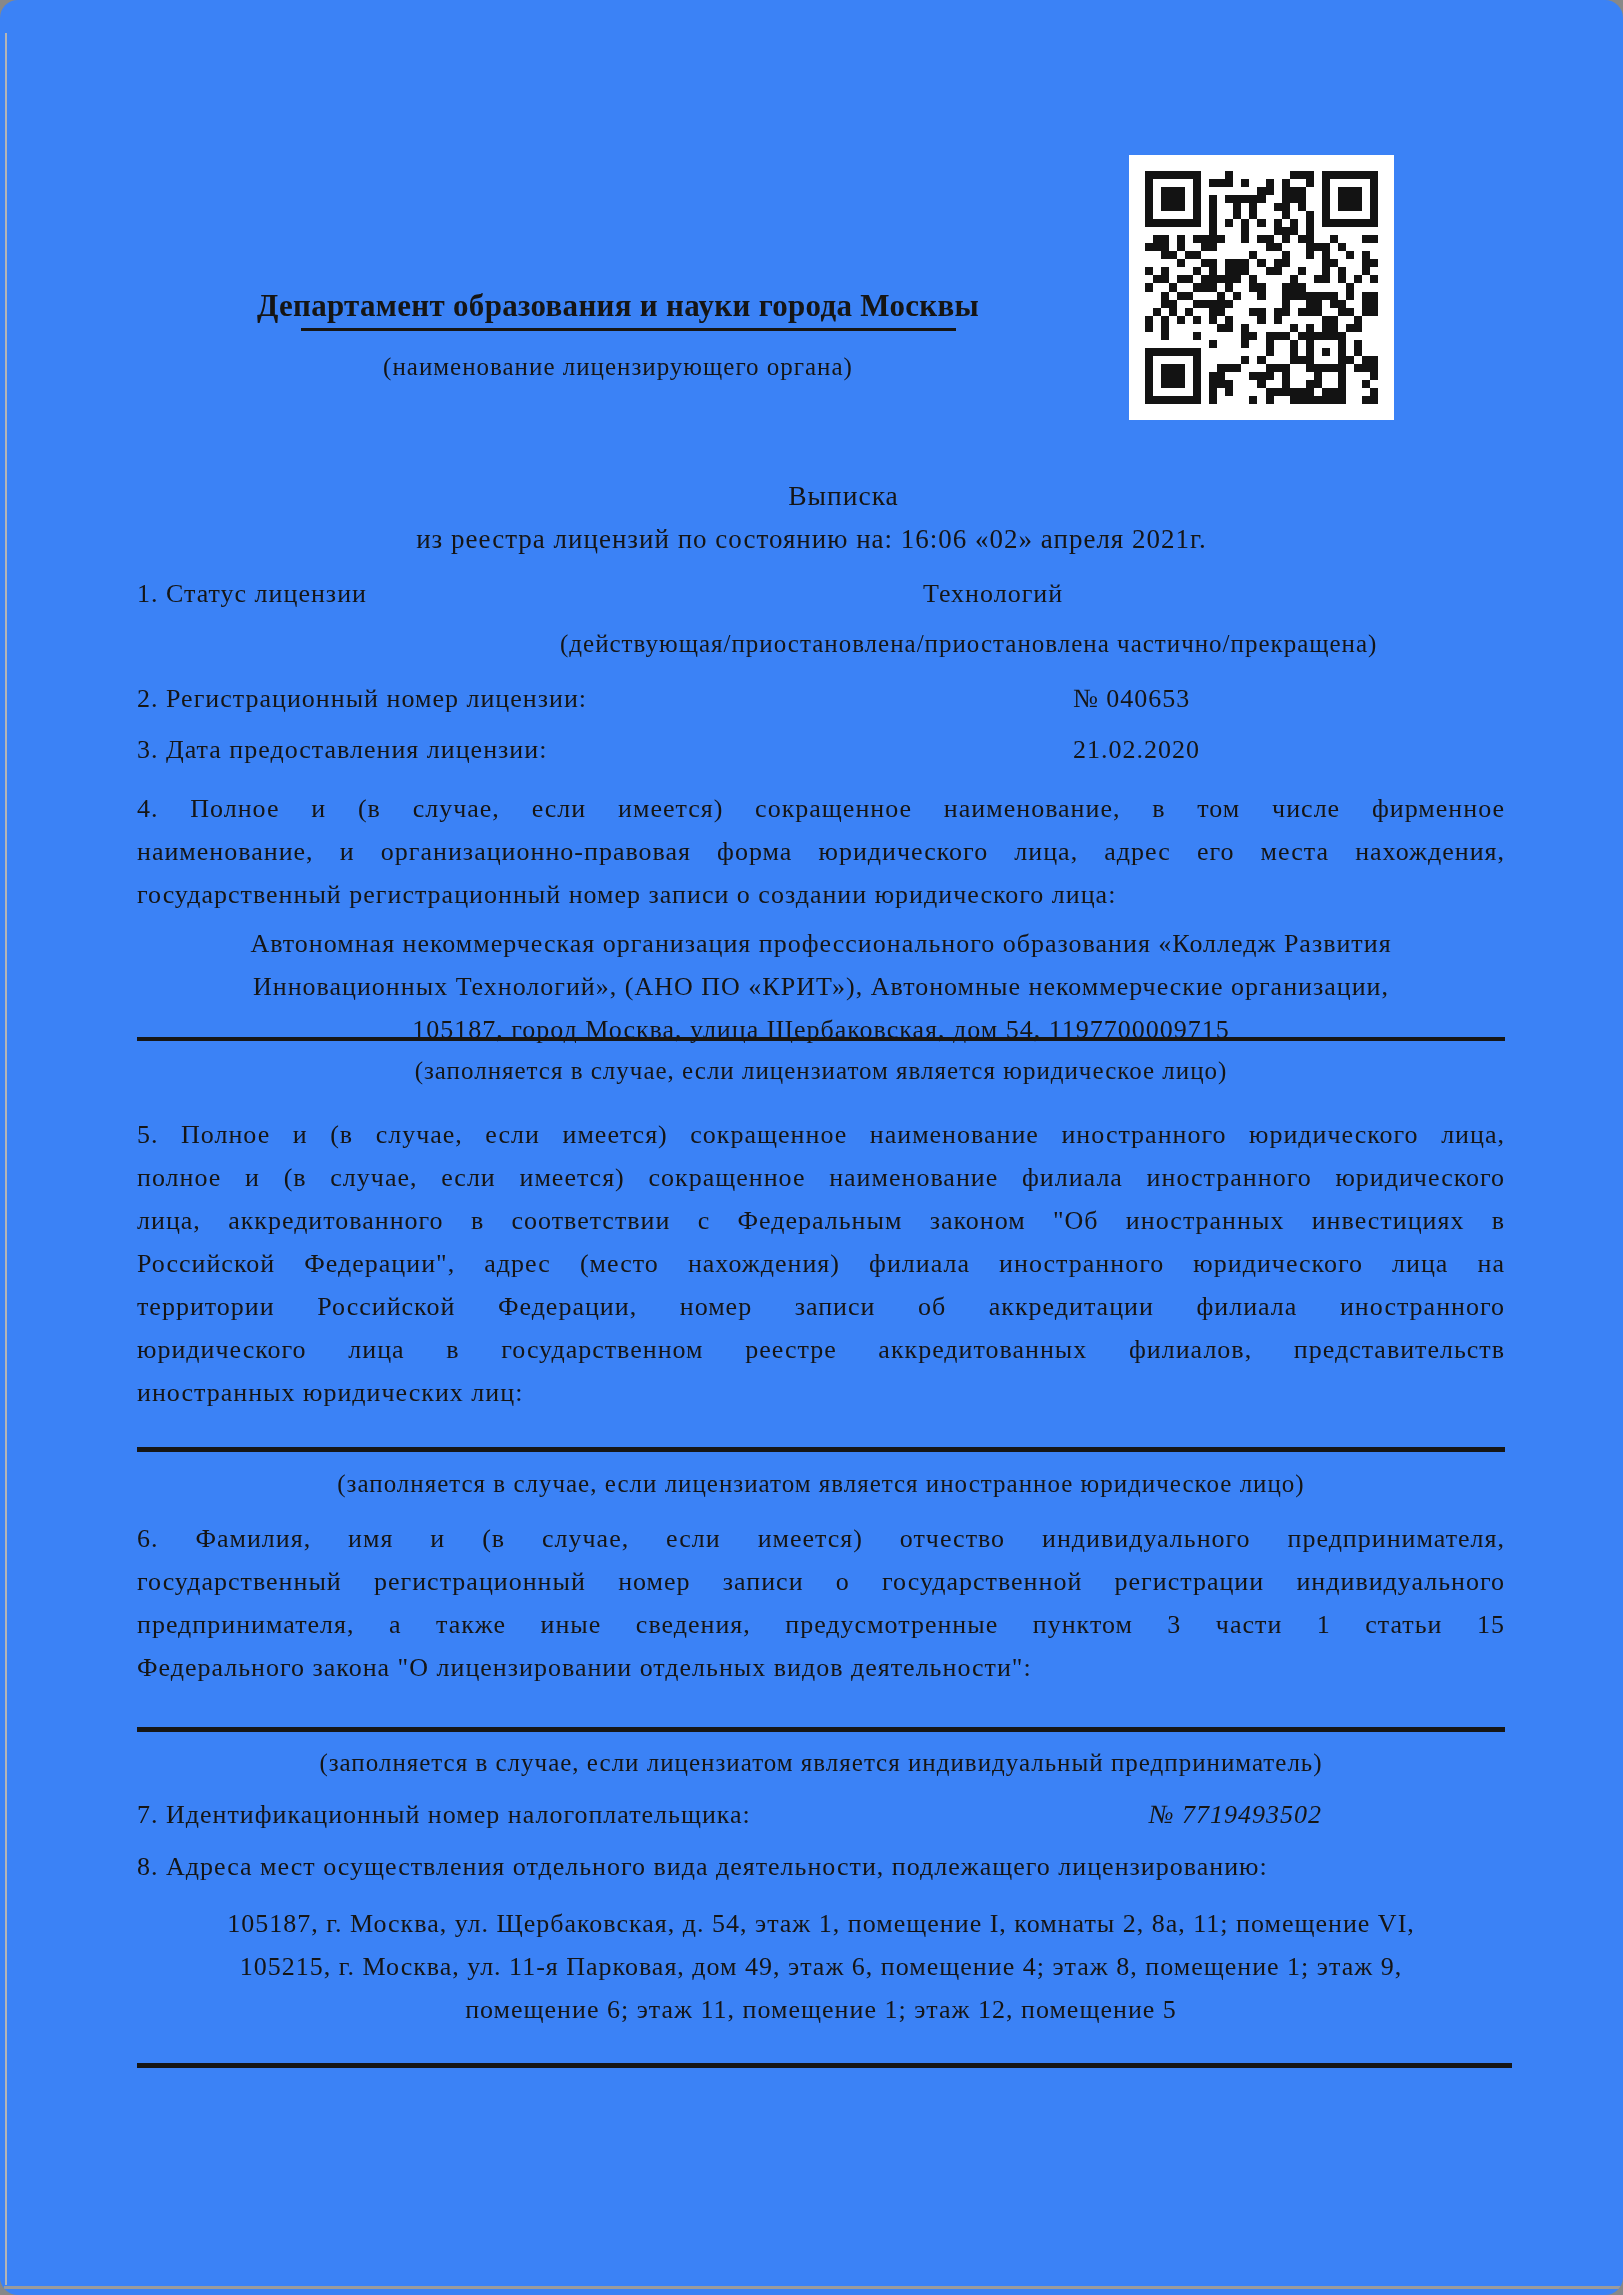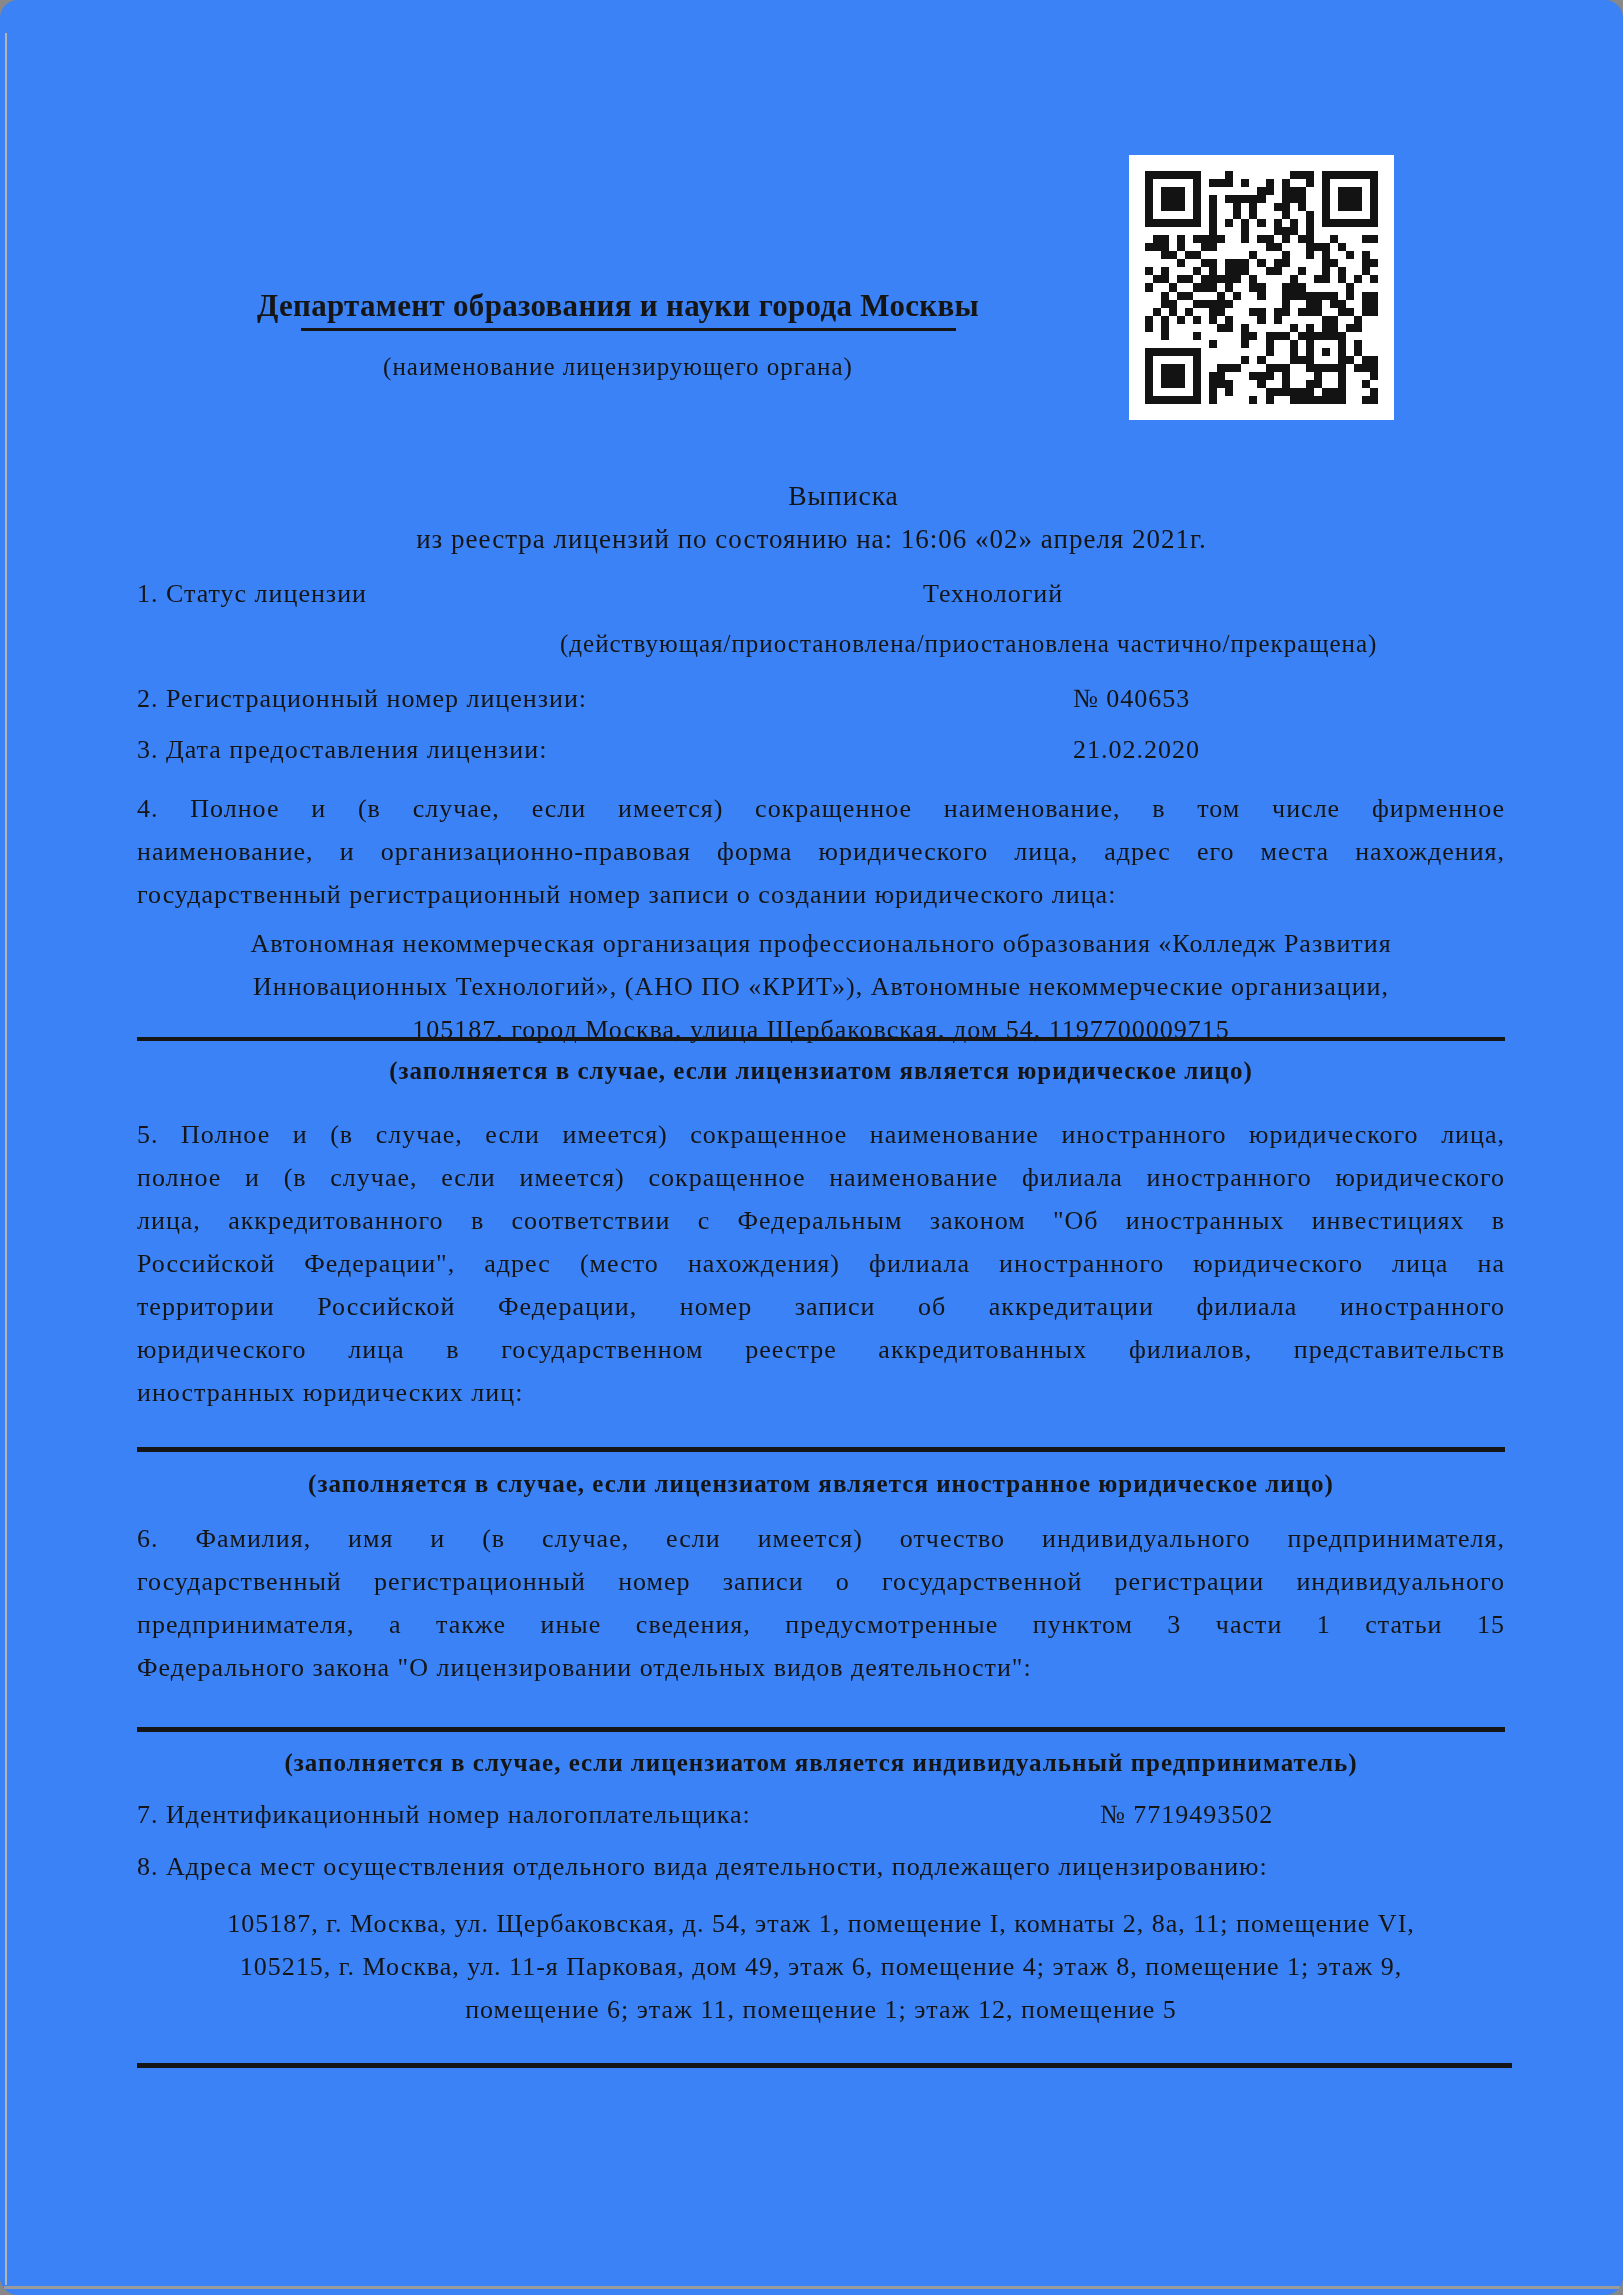--- a/index.html
+++ b/index.html
@@ -12,21 +12,21 @@
   .authority{left:137px;top:288px;width:962px;text-align:center;font-size:31px;font-weight:bold;letter-spacing:0.3px;white-space:nowrap;}
   .authority-underline{left:301px;top:328px;width:655px;height:3.3px;background:#161616;}
   .authority-caption{left:137px;top:353px;width:962px;text-align:center;font-size:25px;}
   .qr{left:1129px;top:155px;width:265px;height:265px;background:#fff;}
   .qr svg{width:100%;height:100%;fill:#131313;}
   .doc-title{left:0;top:480px;width:1623px;text-align:center;font-size:27.5px;padding-left:32px;}
   .doc-subtitle{left:0;top:524px;width:1623px;text-align:center;font-size:27px;}
   .lbl{font-size:26px;white-space:nowrap;}
   .val{font-size:26px;white-space:nowrap;}
   .note{font-size:25px;white-space:nowrap;}
-  .note-c{font-size:25px;text-align:center;width:1368px;left:137px;font-weight:bold;}
+  .note-c{font-size:25px;text-align:center;width:1368px;left:137px;}
   .para{left:137px;width:1368px;font-size:26px;line-height:43px;}
   .jline{text-align:justify;text-align-last:justify;text-justify:inter-word;}
   .lline{text-align:left;}
   .cline{text-align:center;}
   .sep{left:137px;width:1368px;height:3.9px;background:#161616;}
   .artifact-v{left:5.2px;top:33px;width:2px;height:2252px;background:#b5b5b5;}
   .artifact-h{left:3.9px;top:2286px;width:1617px;height:2.6px;background:#9b9b9b;}
 </style>
 </head>
 <body>
@@ -485,21 +485,21 @@
   <div class="abs para" style="top:1517px;">
     <div class="jline">6. Фамилия, имя и (в случае, если имеется) отчество индивидуального предпринимателя,</div>
     <div class="jline">государственный регистрационный номер записи о государственной регистрации индивидуального</div>
     <div class="jline">предпринимателя, а также иные сведения, предусмотренные пунктом 3 части 1 статьи 15</div>
     <div class="lline">Федерального закона "О лицензировании отдельных видов деятельности":</div>
   </div>
   <div class="abs sep" style="top:1727px;height:4.6px;"></div>
   <div class="abs note-c" style="top:1749px;">(заполняется в случае, если лицензиатом является индивидуальный предприниматель)</div>
 
   <div class="abs lbl" style="left:137px;top:1800px;">7. Идентификационный номер налогоплательщика:</div>
-  <div class="abs val" style="left:1100px;top:1800px;">№ 7719493502</div>
+  <div class="abs val" style="left:1149px;top:1800px;font-style:italic;">№ 7719493502</div>
 
   <div class="abs lbl" style="left:137px;top:1852px;">8. Адреса мест осуществления отдельного вида деятельности, подлежащего лицензированию:</div>
   <div class="abs para" style="top:1902px;">
     <div class="cline">105187, г. Москва, ул. Щербаковская, д. 54, этаж 1, помещение I, комнаты 2, 8а, 11; помещение VI,</div>
     <div class="cline">105215, г. Москва, ул. 11-я Парковая, дом 49, этаж 6, помещение 4; этаж 8, помещение 1; этаж 9,</div>
     <div class="cline">помещение 6; этаж 11, помещение 1; этаж 12, помещение 5</div>
   </div>
   <div class="abs sep" style="top:2063px;width:1375px;height:4.6px;"></div>
 
 </div>

